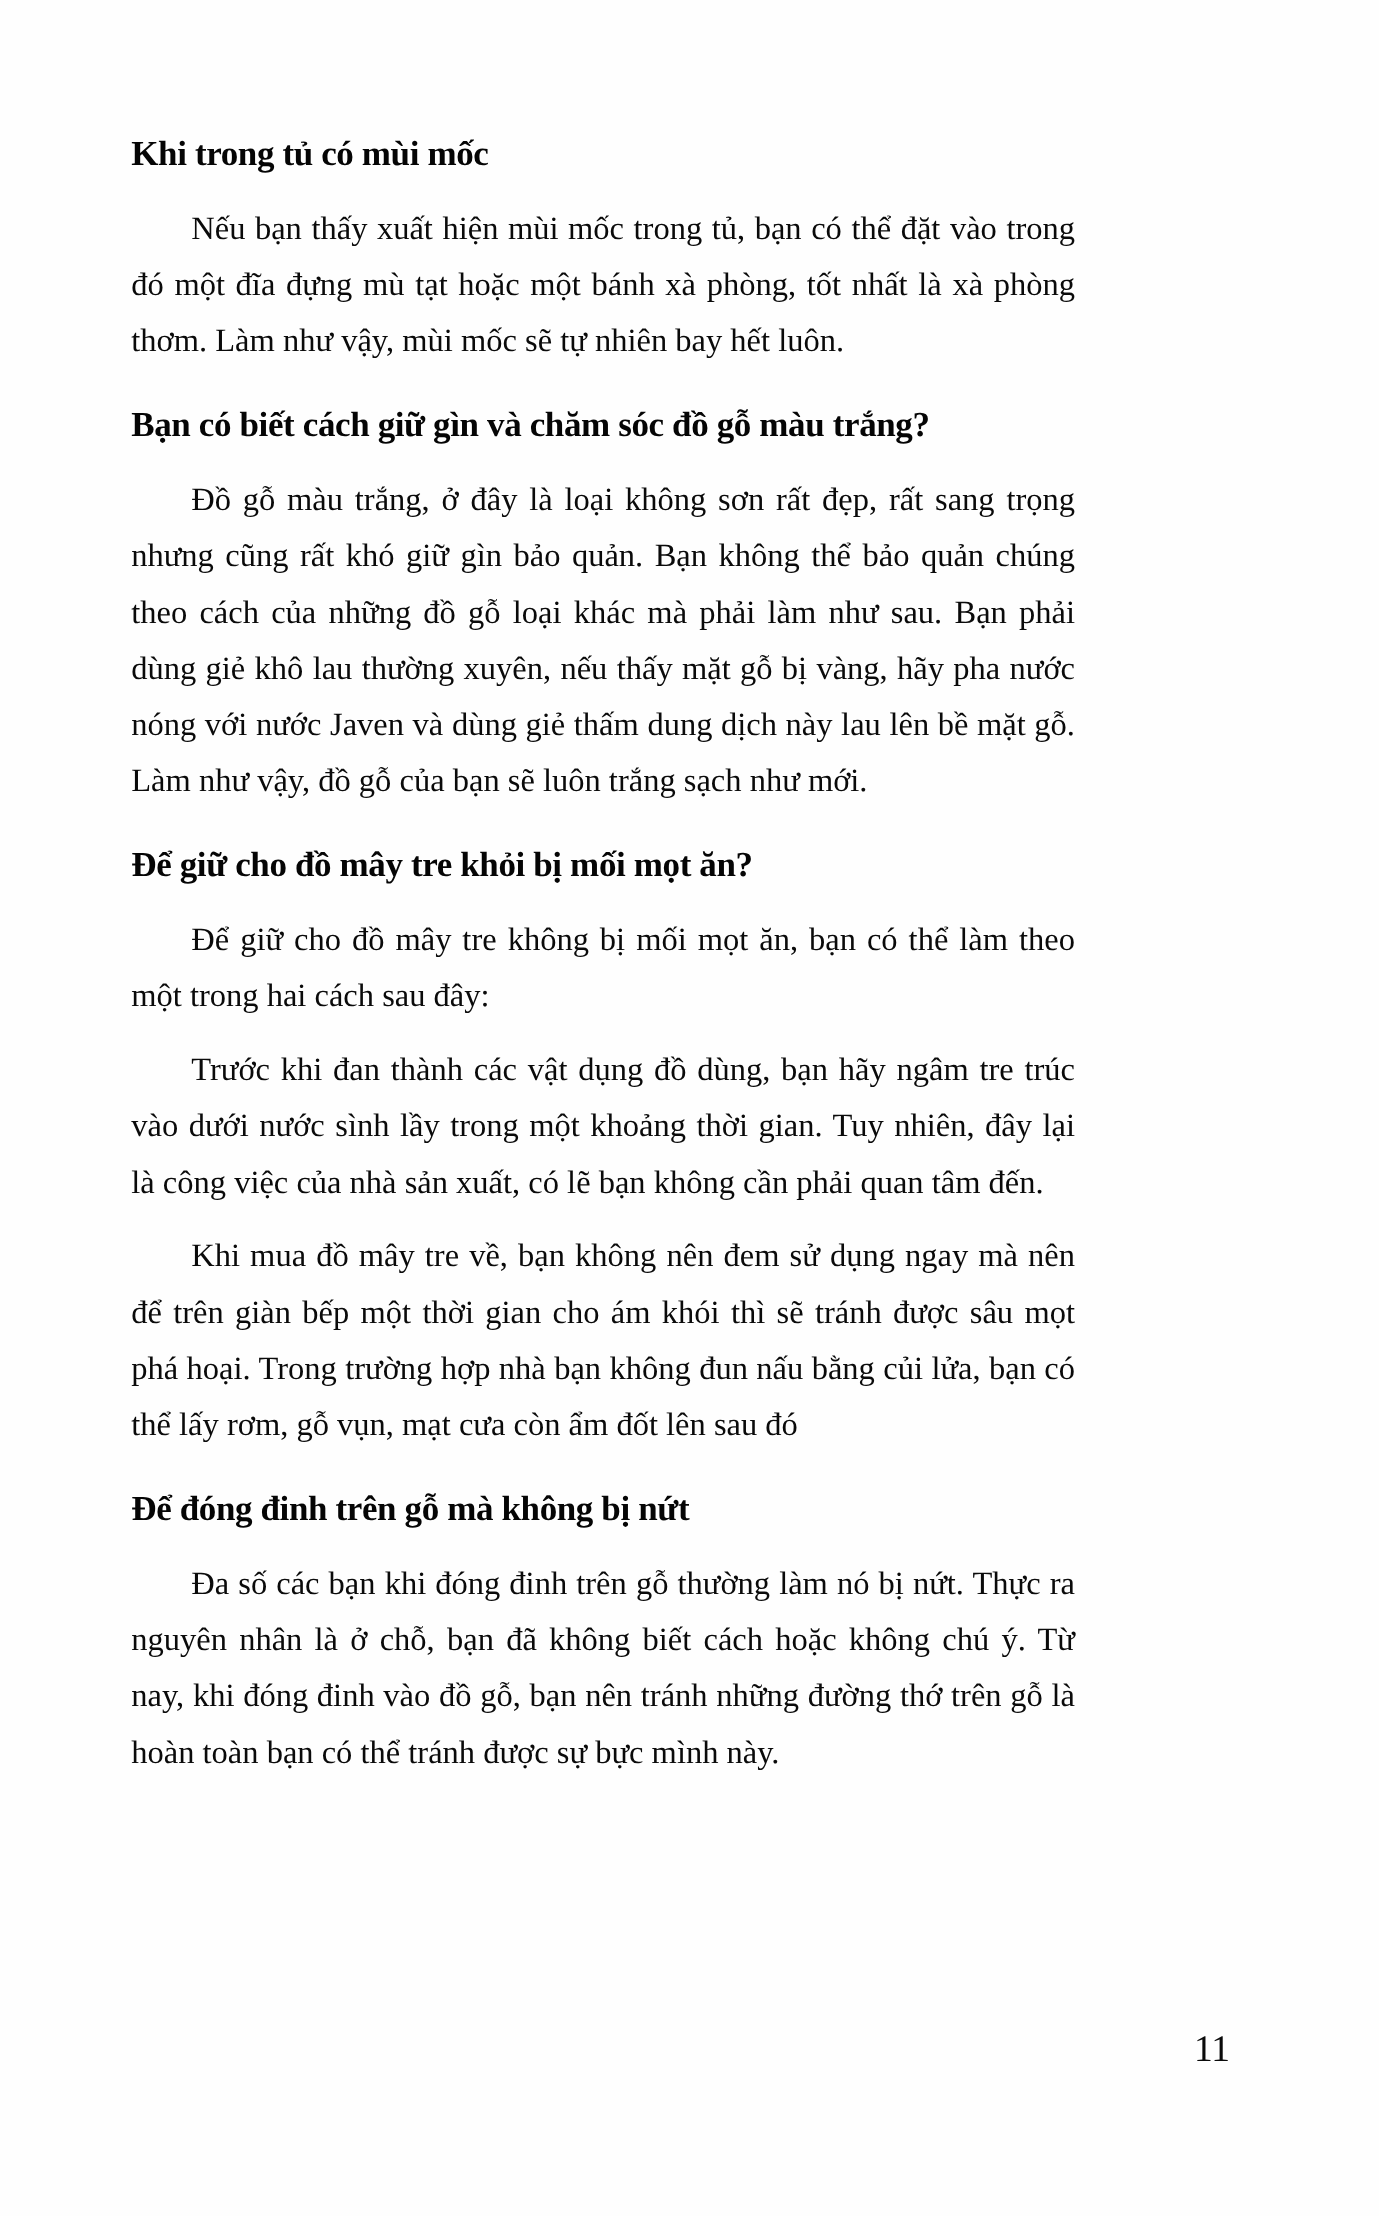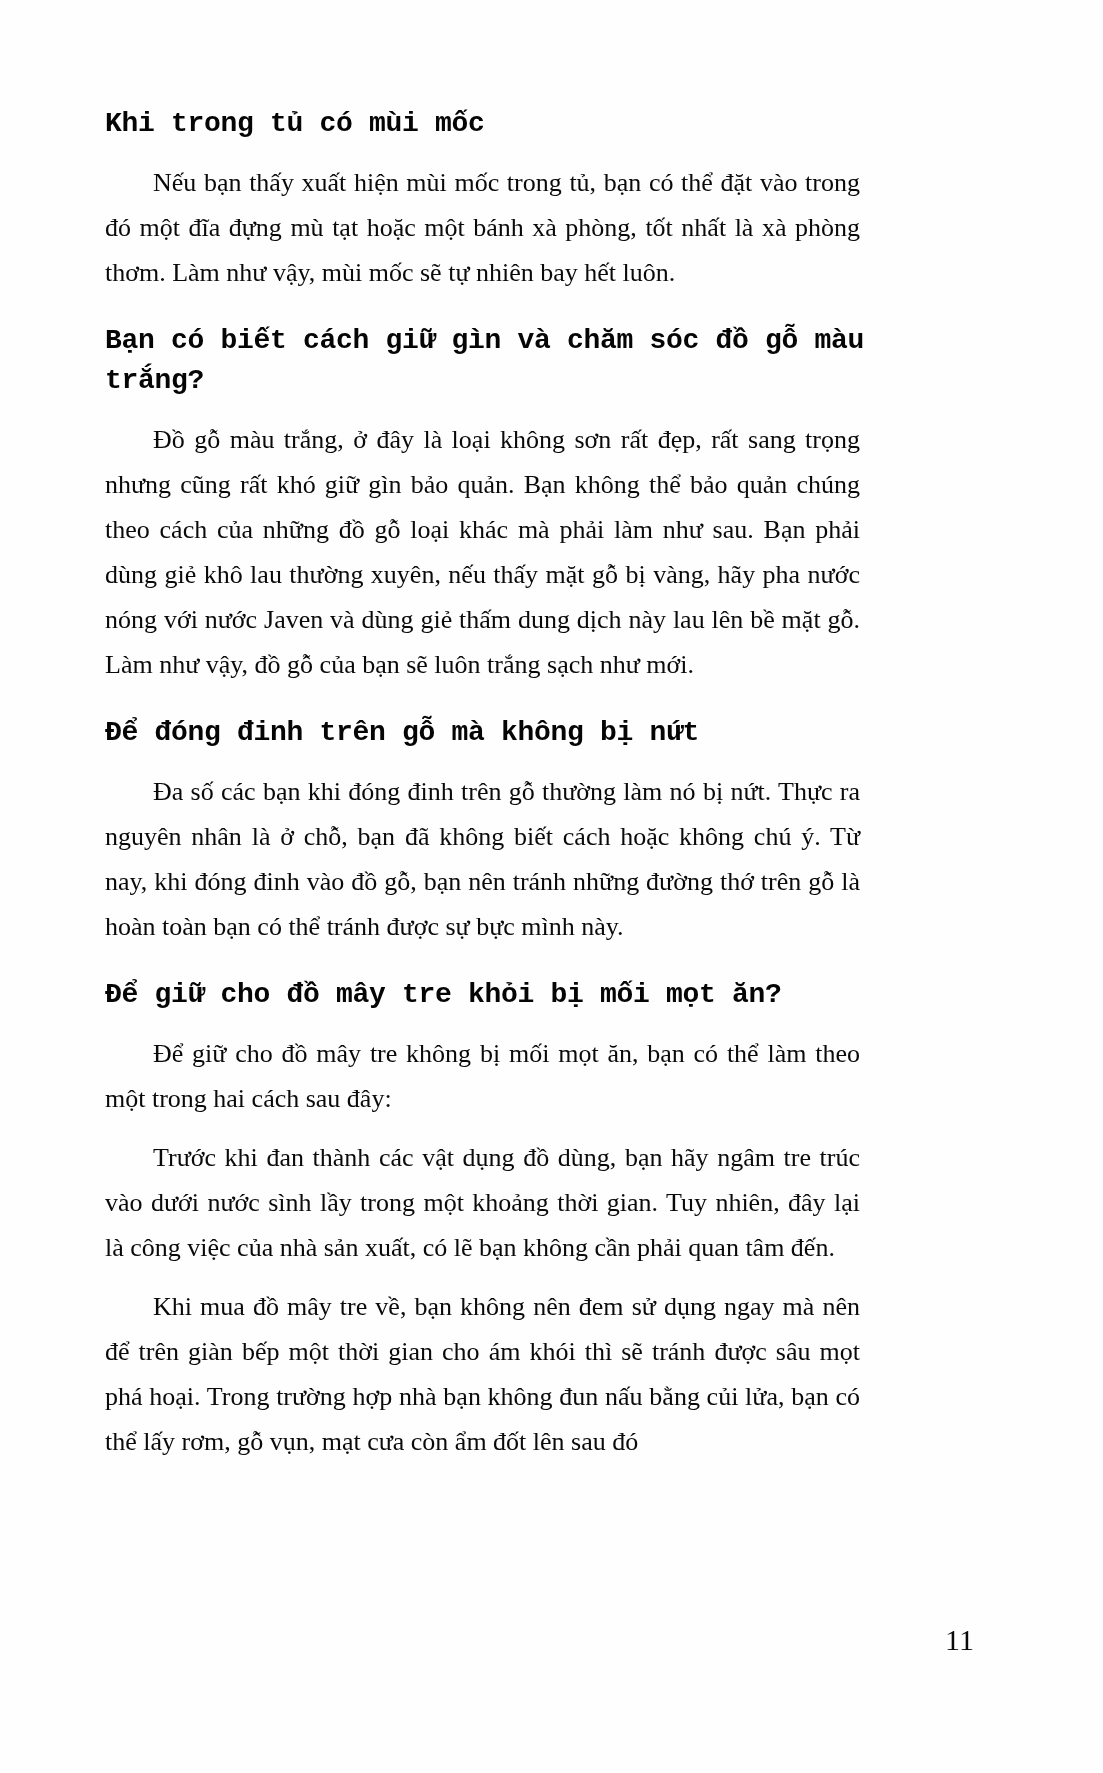--- a/index.html
+++ b/index.html
@@ -16,21 +16,21 @@
     font-family: "Liberation Serif", serif;
     box-sizing: border-box;
     padding: 104px 231px 0 105px;
     overflow: hidden;
   }
   section {
     margin: 0;
     padding: 0;
   }
   h2.section-heading {
-    font-family: Liberation Mono, monospace;
+    font-family: Liberation Serif, serif;
     font-size: 28px;
     font-weight: 700;
     line-height: 40px;
     letter-spacing: -0.3px;
     margin: 26px 0 16px 0;
     color: #050505;
   }
   section:first-of-type h2.section-heading {
     margin-top: 0;
   }
@@ -38,21 +38,21 @@
     font-size: 26px;
     line-height: 45px;
     text-align: justify;
     text-indent: 48px;
     margin: 0 12px 14px 0;
     color: #0a0a0a;
   }
   .page-number {
     position: absolute;
     top: 1622px;
-    right: 129px;
+    right: 119px;
     font-size: 30px;
     line-height: 36px;
     color: #0a0a0a;
     font-family: "Liberation Serif", serif;
   }
 </style>
 </head>
 <body>
 
 <div class="page">
@@ -61,26 +61,26 @@
     <h2 class="section-heading">Khi trong tủ có mùi mốc</h2>
     <p class="body-paragraph">Nếu bạn thấy xuất hiện mùi mốc trong tủ, bạn có thể đặt vào trong đó một đĩa đựng mù tạt hoặc một bánh xà phòng, tốt nhất là xà phòng thơm. Làm như vậy, mùi mốc sẽ tự nhiên bay hết luôn.</p>
   </section>
 
   <section>
     <h2 class="section-heading">Bạn có biết cách giữ gìn và chăm sóc đồ gỗ màu trắng?</h2>
     <p class="body-paragraph">Đồ gỗ màu trắng, ở đây là loại không sơn rất đẹp, rất sang trọng nhưng cũng rất khó giữ gìn bảo quản. Bạn không thể bảo quản chúng theo cách của những đồ gỗ loại khác mà phải làm như sau. Bạn phải dùng giẻ khô lau thường xuyên, nếu thấy mặt gỗ bị vàng, hãy pha nước nóng với nước Javen và dùng giẻ thấm dung dịch này lau lên bề mặt gỗ. Làm như vậy, đồ gỗ của bạn sẽ luôn trắng sạch như mới.</p>
   </section>
 
   <section>
-    <h2 class="section-heading">Để đóng đinh trên gỗ mà không bị nứt</h2>
-    <p class="body-paragraph">Đa số các bạn khi đóng đinh trên gỗ thường làm nó bị nứt. Thực ra nguyên nhân là ở chỗ, bạn đã không biết cách hoặc không chú ý. Từ nay, khi đóng đinh vào đồ gỗ, bạn nên tránh những đường thớ trên gỗ là hoàn toàn bạn có thể tránh được sự bực mình này.</p>
-  </section>
-
-  <section>
     <h2 class="section-heading">Để giữ cho đồ mây tre khỏi bị mối mọt ăn?</h2>
     <p class="body-paragraph">Để giữ cho đồ mây tre không bị mối mọt ăn, bạn có thể làm theo một trong hai cách sau đây:</p>
     <p class="body-paragraph">Trước khi đan thành các vật dụng đồ dùng, bạn hãy ngâm tre trúc vào dưới nước sình lầy trong một khoảng thời gian. Tuy nhiên, đây lại là công việc của nhà sản xuất, có lẽ bạn không cần phải quan tâm đến.</p>
     <p class="body-paragraph">Khi mua đồ mây tre về, bạn không nên đem sử dụng ngay mà nên để trên giàn bếp một thời gian cho ám khói thì sẽ tránh được sâu mọt phá hoại. Trong trường hợp nhà bạn không đun nấu bằng củi lửa, bạn có thể lấy rơm, gỗ vụn, mạt cưa còn ẩm đốt lên sau đó</p>
+  </section>
+
+  <section>
+    <h2 class="section-heading">Để đóng đinh trên gỗ mà không bị nứt</h2>
+    <p class="body-paragraph">Đa số các bạn khi đóng đinh trên gỗ thường làm nó bị nứt. Thực ra nguyên nhân là ở chỗ, bạn đã không biết cách hoặc không chú ý. Từ nay, khi đóng đinh vào đồ gỗ, bạn nên tránh những đường thớ trên gỗ là hoàn toàn bạn có thể tránh được sự bực mình này.</p>
   </section>
 
   <div class="page-number">11</div>
 
 </div>
 
 </body></html>

